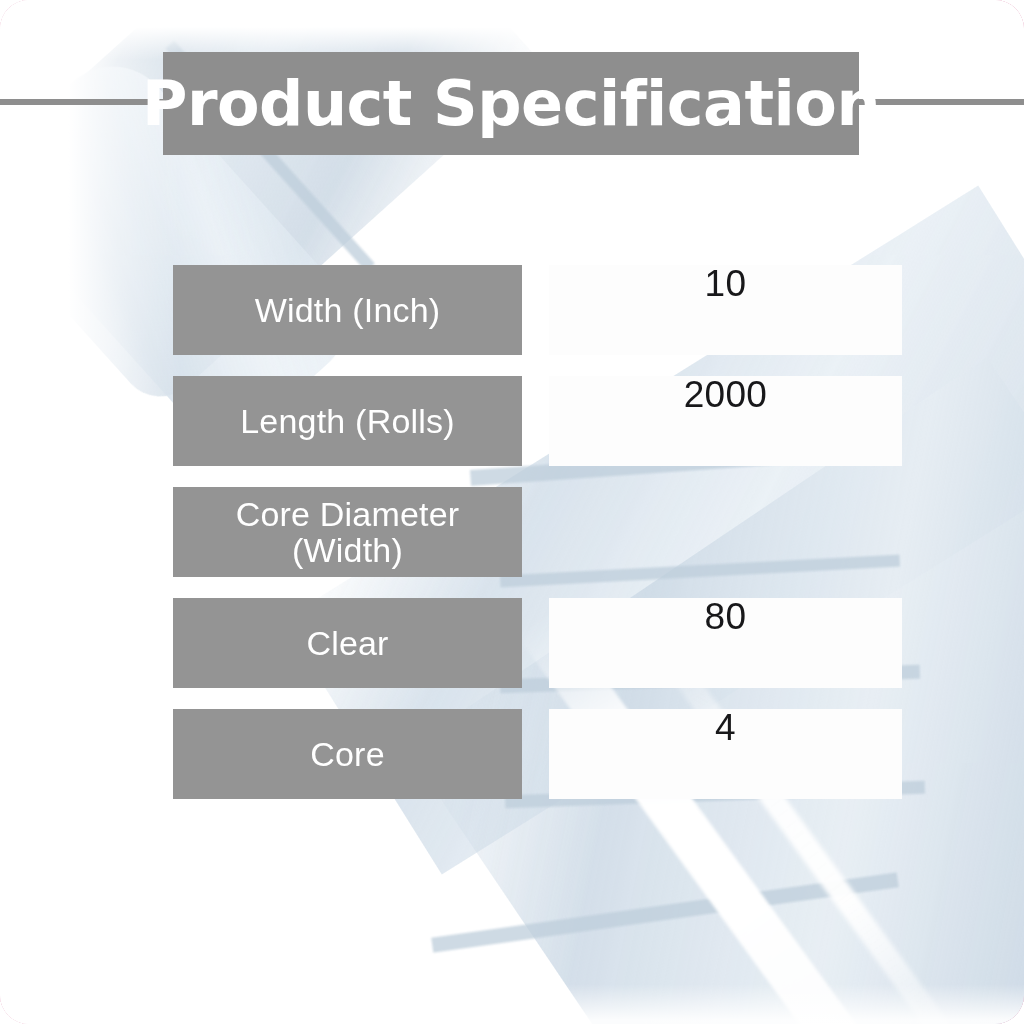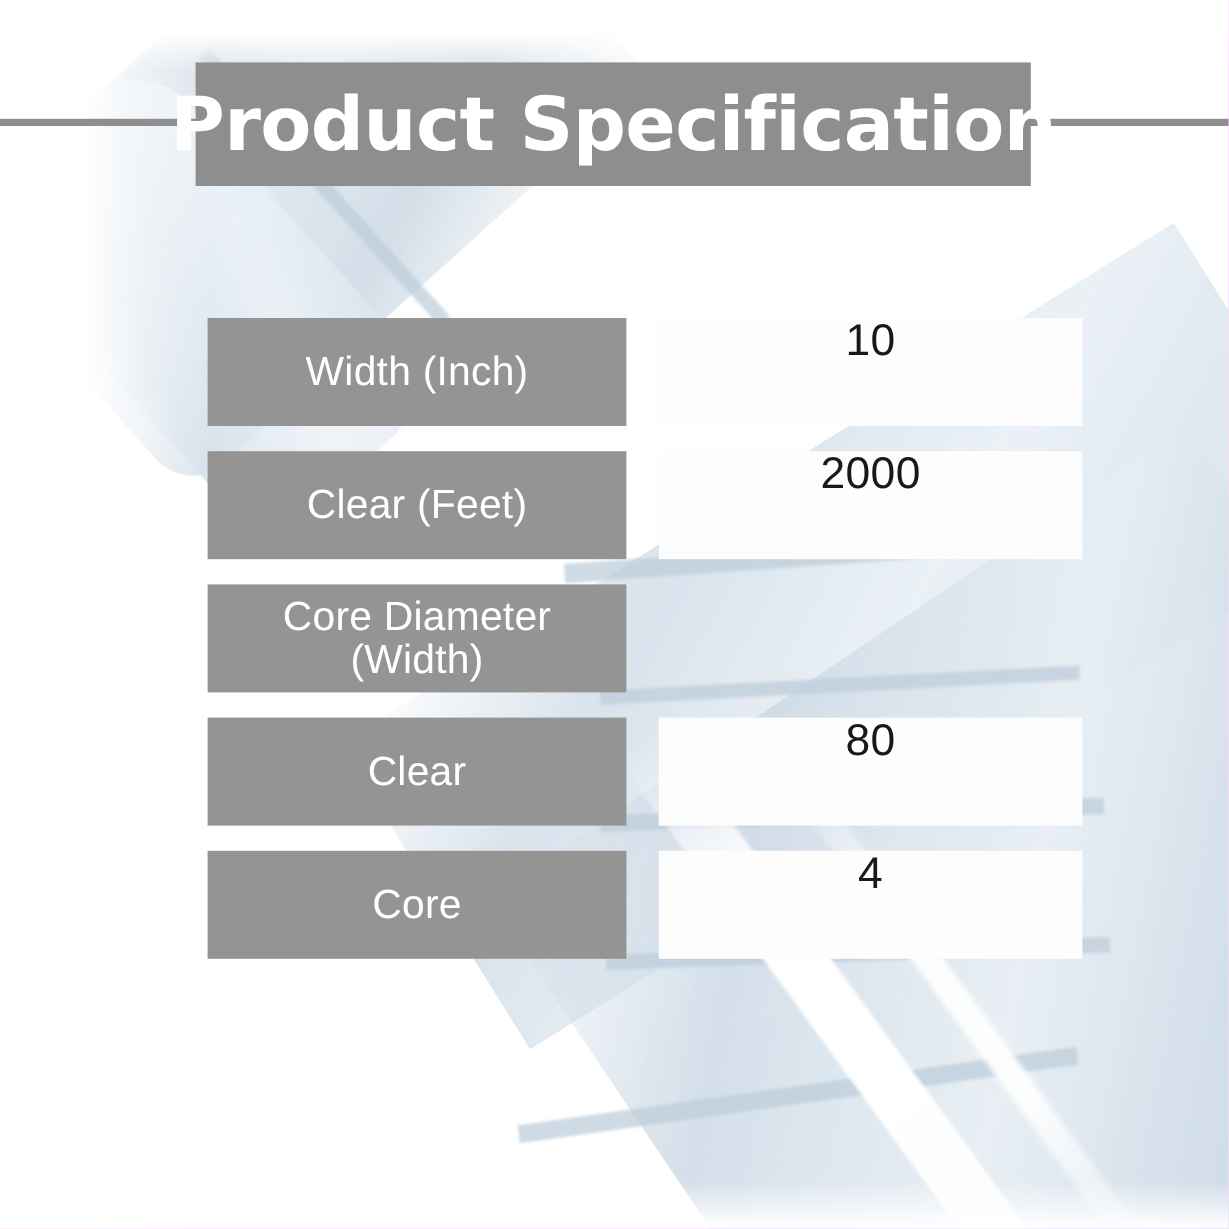--- a/index.html
+++ b/index.html
@@ -7,22 +7,23 @@
     margin: 0;
     padding: 0;
     background: #ffffff;
   }
 
   #canvas {
     position: relative;
     width: 1024px;
     height: 1024px;
     overflow: hidden;
-    background: #f0abfc;
+    background: #be185d;
     font-family: "Liberation Sans", sans-serif;
+    border-radius: 29px;
   }
 
   
   .bg-photo {
     position: absolute;
     inset: 0;
     overflow: hidden;
     background: #ffffff;
   }
 
@@ -273,21 +274,21 @@
       <div class="spec-label">
         <span class="spec-label-text">Width (Inch)</span>
       </div>
       <div class="spec-value">
         <span class="spec-value-text">10</span>
       </div>
     </div>
 
     <div class="spec-row">
       <div class="spec-label">
-        <span class="spec-label-text">Clear (Feet)</span>
+        <span class="spec-label-text">Length (Rolls)</span>
       </div>
       <div class="spec-value">
         <span class="spec-value-text">2000</span>
       </div>
     </div>
 
     <div class="spec-row">
       <div class="spec-label">
         <span class="spec-label-text">Core Diameter (Width)</span>
       </div>

